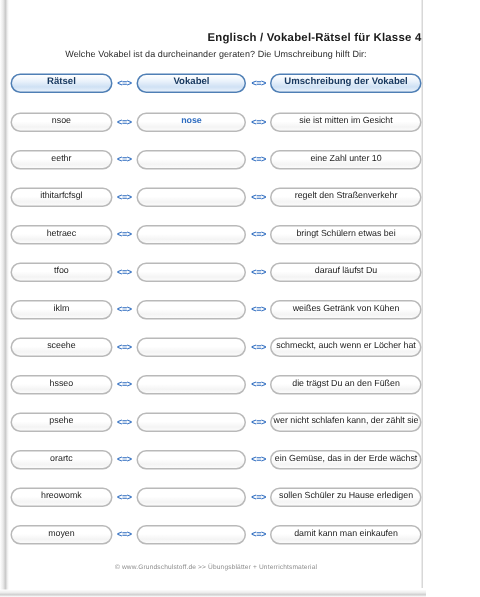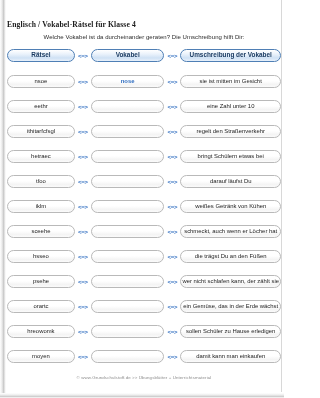--- a/index.html
+++ b/index.html
@@ -45,27 +45,26 @@
     left: 7px;
     top: 0;
     right: 2px;
     bottom: 6px;
     background: #ffffff;
     border-right: 1px solid #d8d8d8;
     box-sizing: border-box;
   }
 
   .title {
-    text-align: left;
+    text-align: right;
     font-size: 7.6px;
     font-weight: bold;
     color: #1a1a1a;
     letter-spacing: 0.15px;
     margin-top: 20px;
-    font-family: Liberation Serif, serif;
   }
   .subtitle {
     text-align: center;
     font-size: 6px;
     color: #2a2a2a;
     margin-top: 5px;
     letter-spacing: 0.05px;
   }
 
   

